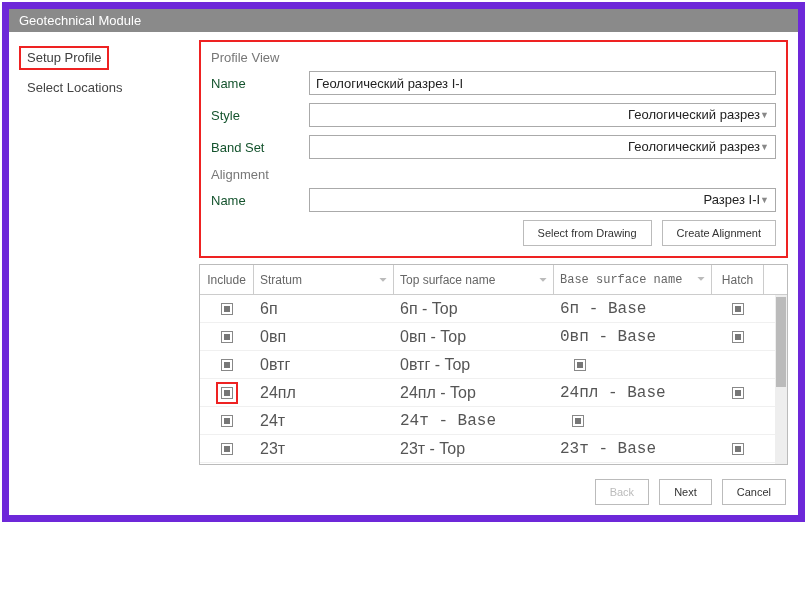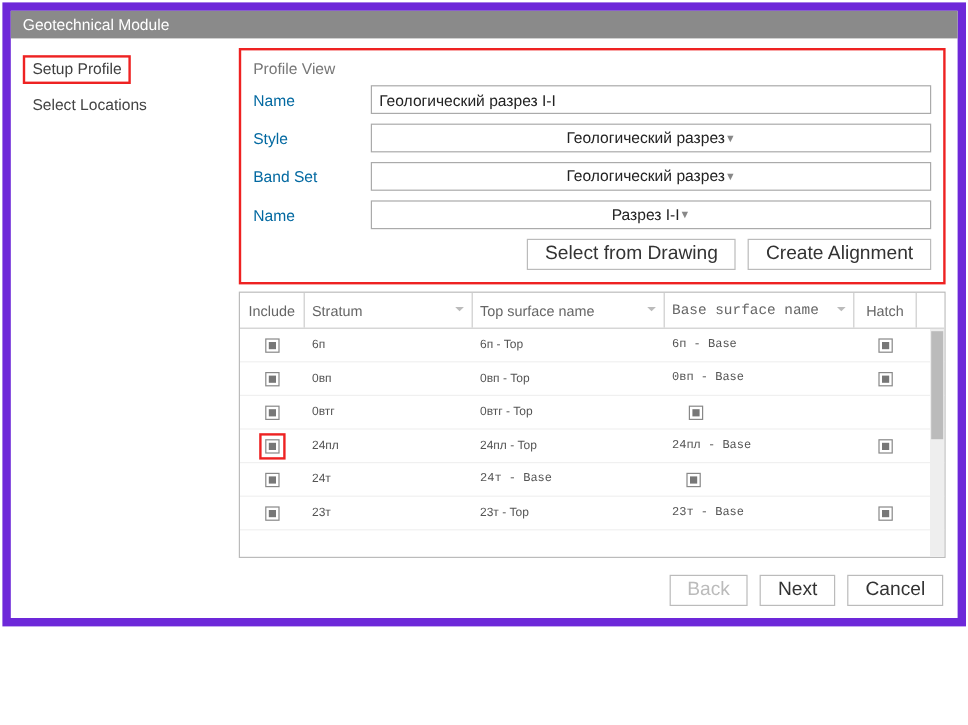--- a/index.html
+++ b/index.html
@@ -71,52 +71,52 @@
   }
   .form-row {
     display: flex;
     align-items: center;
     margin-bottom: 8px;
     gap: 8px;
   }
   .form-label {
     width: 90px;
     font-size: 13px;
-    color: #0369a1;
+    color: #14532d;
   }
   .form-value {
     flex: 1;
     border: 1px solid #aaa;
     height: 24px;
     line-height: 22px;
     padding: 0 6px;
     font-size: 13px;
     color: #222;
     background: #fff;
     display: flex;
-    justify-content: center;
+    justify-content: flex-end;
     align-items: center;
   }
   .dd .arrow {
     color: #888;
     font-size: 9px;
   }
   .button-row {
     display: flex;
     justify-content: flex-end;
     gap: 10px;
     margin-top: 4px;
   }
   .btn {
     border: 1px solid #bbb;
     background: #fff;
     height: 26px;
     line-height: 24px;
     padding: 0 14px;
-    font-size: 16px;
+    font-size: 11px;
     color: #333;
     cursor: pointer;
   }
   .btn.disabled {
     color: #bbb;
     cursor: default;
   }
 
   .table-wrap {
     flex: 1;
@@ -155,21 +155,21 @@
     position: relative;
   }
   .trow {
     display: flex;
     height: 28px;
     align-items: center;
     border-bottom: 1px solid #f0f0f0;
   }
   .td {
     padding: 0 6px;
-    font-size: 10px;
+    font-size: 16px;
     color: #555;
     display: flex;
     align-items: center;
   }
   .col-include { width: 54px; justify-content: center; }
   .col-stratum { width: 140px; }
   .col-top     { width: 160px; }
   .col-base    { width: 158px; font-family: Liberation Mono, monospace; }
   .col-hatch   { width: 52px; justify-content: center; }
   .scrollcol   { width: 14px; }
@@ -262,20 +262,21 @@
         </div>
 
         <div class="form-row">
           <div class="form-label">Band Set</div>
           <div class="form-value dd">
             <span>Геологический разрез</span>
             <span class="arrow">▼</span>
           </div>
         </div>
 
+        <div class="section-title">Alignment</div>
 
         <div class="form-row">
           <div class="form-label">Name</div>
           <div class="form-value dd">
             <span>Разрез I-I</span>
             <span class="arrow">▼</span>
           </div>
         </div>
 
         <div class="button-row">

